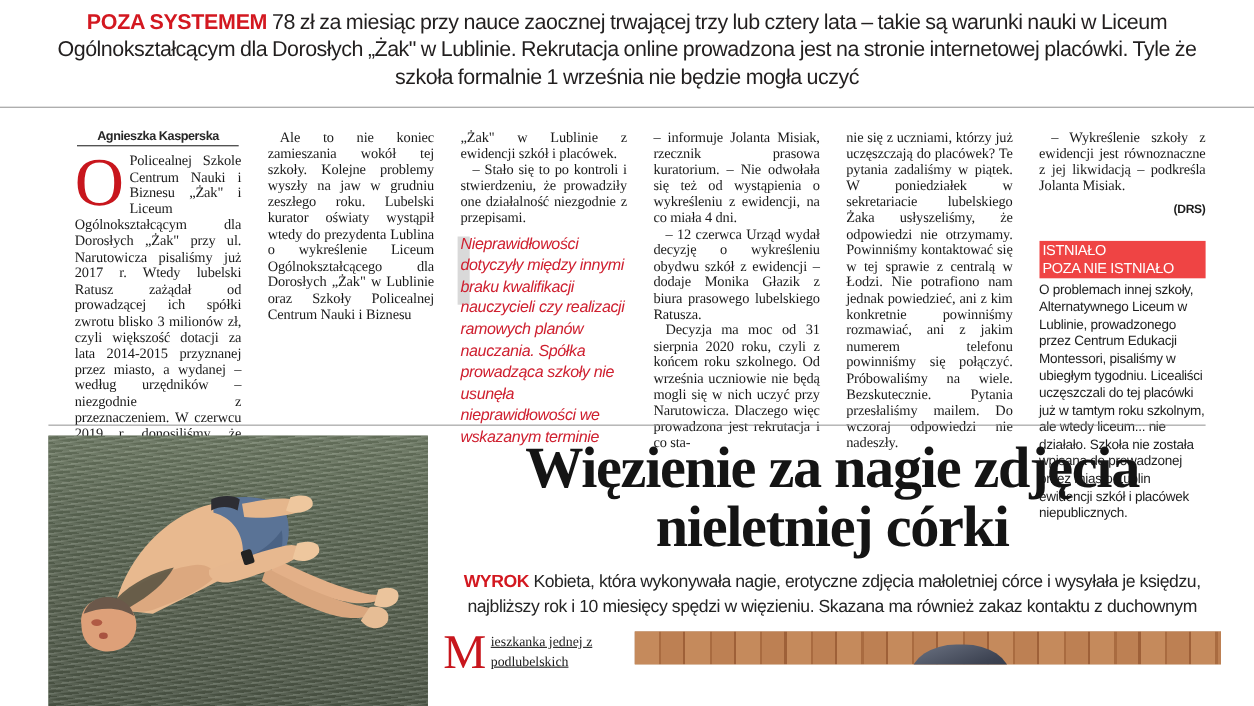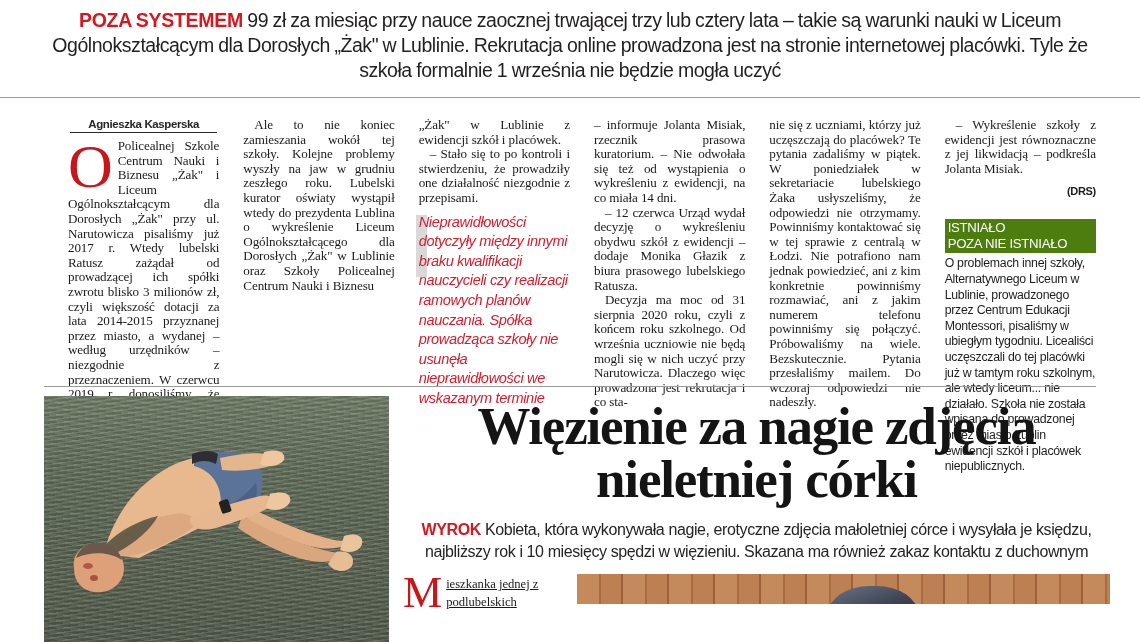--- a/index.html
+++ b/index.html
@@ -128,21 +128,21 @@
     font-weight: bold;
     text-align: right;
     letter-spacing: -0.3px;
     margin-top: 9px;
     color: #1c1c1c;
   }
 
   
   .sidebar-box { margin-top: 22px; }
   .sidebar-head {
-    background: #4d7c0f;
+    background: #ef4444;
     color: #ffffff;
     font-family: "Liberation Sans", sans-serif;
     font-size: 13.2px;
     line-height: 15.5px;
     letter-spacing: -0.3px;
     padding: 1px 3px 2px 3px;
     display: block;
   }
   .sidebar-head .l1 { display: block; }
   .sidebar-head .l2 { display: block; }
@@ -285,21 +285,21 @@
     width: 1px;
     height: 100%;
     background: transparent;
   }
 </style>
 </head>
 <body>
 
 <div class="lead-wrap">
   <div class="lead">
-    <span class="kicker">POZA SYSTEMEM</span><span> 99 zł za miesiąc przy nauce zaocznej trwającej trzy lub cztery lata – takie są warunki nauki w Liceum Ogólnokształcącym dla Dorosłych „Żak" w Lublinie. Rekrutacja online prowadzona jest na stronie internetowej placówki. Tyle że szkoła formalnie 1 września nie będzie mogła uczyć</span>
+    <span class="kicker">POZA SYSTEMEM</span><span> 78 zł za miesiąc przy nauce zaocznej trwającej trzy lub cztery lata – takie są warunki nauki w Liceum Ogólnokształcącym dla Dorosłych „Żak" w Lublinie. Rekrutacja online prowadzona jest na stronie internetowej placówki. Tyle że szkoła formalnie 1 września nie będzie mogła uczyć</span>
   </div>
 </div>
 <div class="rule-top"></div>
 
 <div class="cols">
 
   <div class="col">
     <div class="byline">Agnieszka Kasperska</div>
     <div class="body">
       <div class="dropcap-para">
@@ -325,21 +325,21 @@
     </div>
     <div class="pullquote">
       <span class="pq-mark"></span>
       <span>Nieprawidłowości dotyczyły między innymi braku kwalifikacji nauczycieli czy realizacji ramowych planów nauczania. Spółka prowadząca szkoły nie usunęła nieprawidłowości we wskazanym terminie</span>
     </div>
     <div class="vsep"></div>
   </div>
 
   <div class="col">
     <div class="body">
-      <p class="noind">– informuje Jolanta Misiak, rzecznik prasowa kuratorium. – Nie odwołała się też od wystąpienia o wykreśleniu z ewidencji, na co miała 14 dni.</p>
+      <p class="noind">– informuje Jolanta Misiak, rzecznik prasowa kuratorium. – Nie odwołała się też od wystąpienia o wykreśleniu z ewidencji, na co miała 4 dni.</p>
       <p>– 12 czerwca Urząd wydał decyzję o wykreśleniu obydwu szkół z ewidencji – dodaje Monika Głazik z biura prasowego lubelskiego Ratusza.</p>
       <p>Decyzja ma moc od 31 sierpnia 2020 roku, czyli z końcem roku szkolnego. Od września uczniowie nie będą mogli się w nich uczyć przy Narutowicza. Dlaczego więc prowadzona jest rekrutacja i co sta-</p>
     </div>
     <div class="vsep"></div>
   </div>
 
   <div class="col">
     <div class="body">
       <p class="noind">nie się z uczniami, którzy już uczęszczają do placówek? Te pytania zadaliśmy w piątek. W poniedziałek w sekretariacie lubelskiego Żaka usłyszeliśmy, że odpowiedzi nie otrzymamy. Powinniśmy kontaktować się w tej sprawie z centralą w Łodzi. Nie potrafiono nam jednak powiedzieć, ani z kim konkretnie powinniśmy rozmawiać, ani z jakim numerem telefonu powinniśmy się połączyć. Próbowaliśmy na wiele. Bezskutecznie. Pytania przesłaliśmy mailem. Do wczoraj odpowiedzi nie nadeszły.</p>
     </div>

